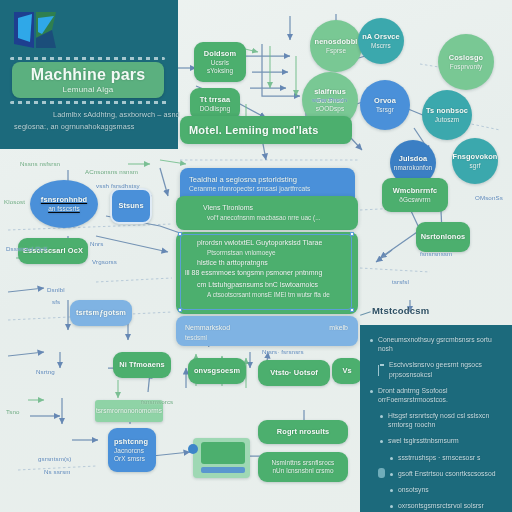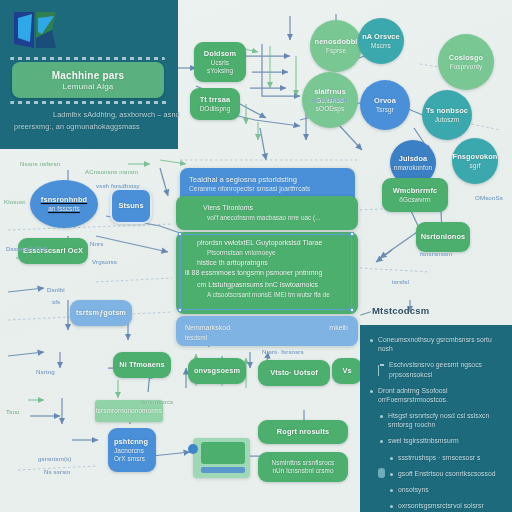--- a/index.html
+++ b/index.html
@@ -52,21 +52,21 @@
     left: 12px; top: 62px;
     width: 152px; height: 36px;
     background: #5bb07f;
     border-radius: 8px;
     box-shadow: 0 1px 3px rgba(0,0,0,.18);
     display: flex; flex-direction: column;
     align-items: center; justify-content: center;
     gap: 1px;
   }
   .title-main {
-    font-size: 10px; font-weight: 700; color: #f2faf5;
+    font-size: 16px; font-weight: 700; color: #f2faf5;
     letter-spacing: .2px; text-shadow: 0 0 2px rgba(0,0,0,.25);
   }
   .title-sub {
     font-size: 8px; color: #e3f3e9; letter-spacing: .2px;
     text-shadow: 0 0 2px rgba(0,0,0,.2);
   }
   .hdr-line {
     position: absolute; left: 14px;
     font-size: 7.3px; color: #bcd7dc; letter-spacing: .1px;
     text-shadow: 0 0 1.2px rgba(0,0,0,.35);
@@ -327,21 +327,21 @@
 
     <div class="hdr-rule r1"></div>
 
     <div class="title-card">
       <div class="title-main">Machhine pars</div>
       <div class="title-sub">Lemunal Alga</div>
     </div>
 
     <div class="hdr-rule r2"></div>
     <div class="hdr-line l1">Ladmlbx sAddhtng, asxborwch – asnd</div>
-    <div class="hdr-line l2">preersxmg:, an ogrnunahokaggsmass</div>
+    <div class="hdr-line l2">seglosna:, an ogrnunahokaggsmass</div>
   </div>
 
   <div class="node circle green-l" style="left:310px;top:20px;width:52px;height:52px;">
     <span class="lbl">nenosdobbl</span>
     <span class="lbl sm">Fsprse</span>
   </div>
 
   <div class="node circle teal" style="left:358px;top:18px;width:46px;height:46px;">
     <span class="lbl">nA Orsvce</span>
     <span class="lbl sm">Mscrrs</span>
@@ -381,20 +381,23 @@
   <div class="node green" style="left:194px;top:42px;width:52px;height:40px;text-align:center;">
     <span class="lbl">Doldsom</span>
     <span class="lbl sm">Ucsrls sYoksing</span>
   </div>
 
   <div class="node green" style="left:190px;top:88px;width:50px;height:32px;">
     <span class="lbl">Tt trrsaa</span>
     <span class="lbl sm">DOdlispng</span>
   </div>
 
+  <div class="panel green" style="left:180px;top:116px;width:172px;height:28px;display:flex;align-items:center;">
+    <span class="p-title">Motel. Lemiing mod'lats</span>
+  </div>
 
   <div class="panel blue" style="left:180px;top:168px;width:175px;height:44px;">
     <div class="p-sub">Tealdhal a seglosna pstorldsting</div>
     <div class="p-sub2">Ceranme nfonropectsr srnsasi joartfrrcats</div>
   </div>
 
   <div class="panel green" style="left:176px;top:196px;width:182px;height:34px;">
     <div class="p-row" style="padding-left:18px;">Vlens Tlronloms</div>
     <div class="p-row ind2">vol'f anecofnsnm macbasao nrre uac (...</div>
   </div>

